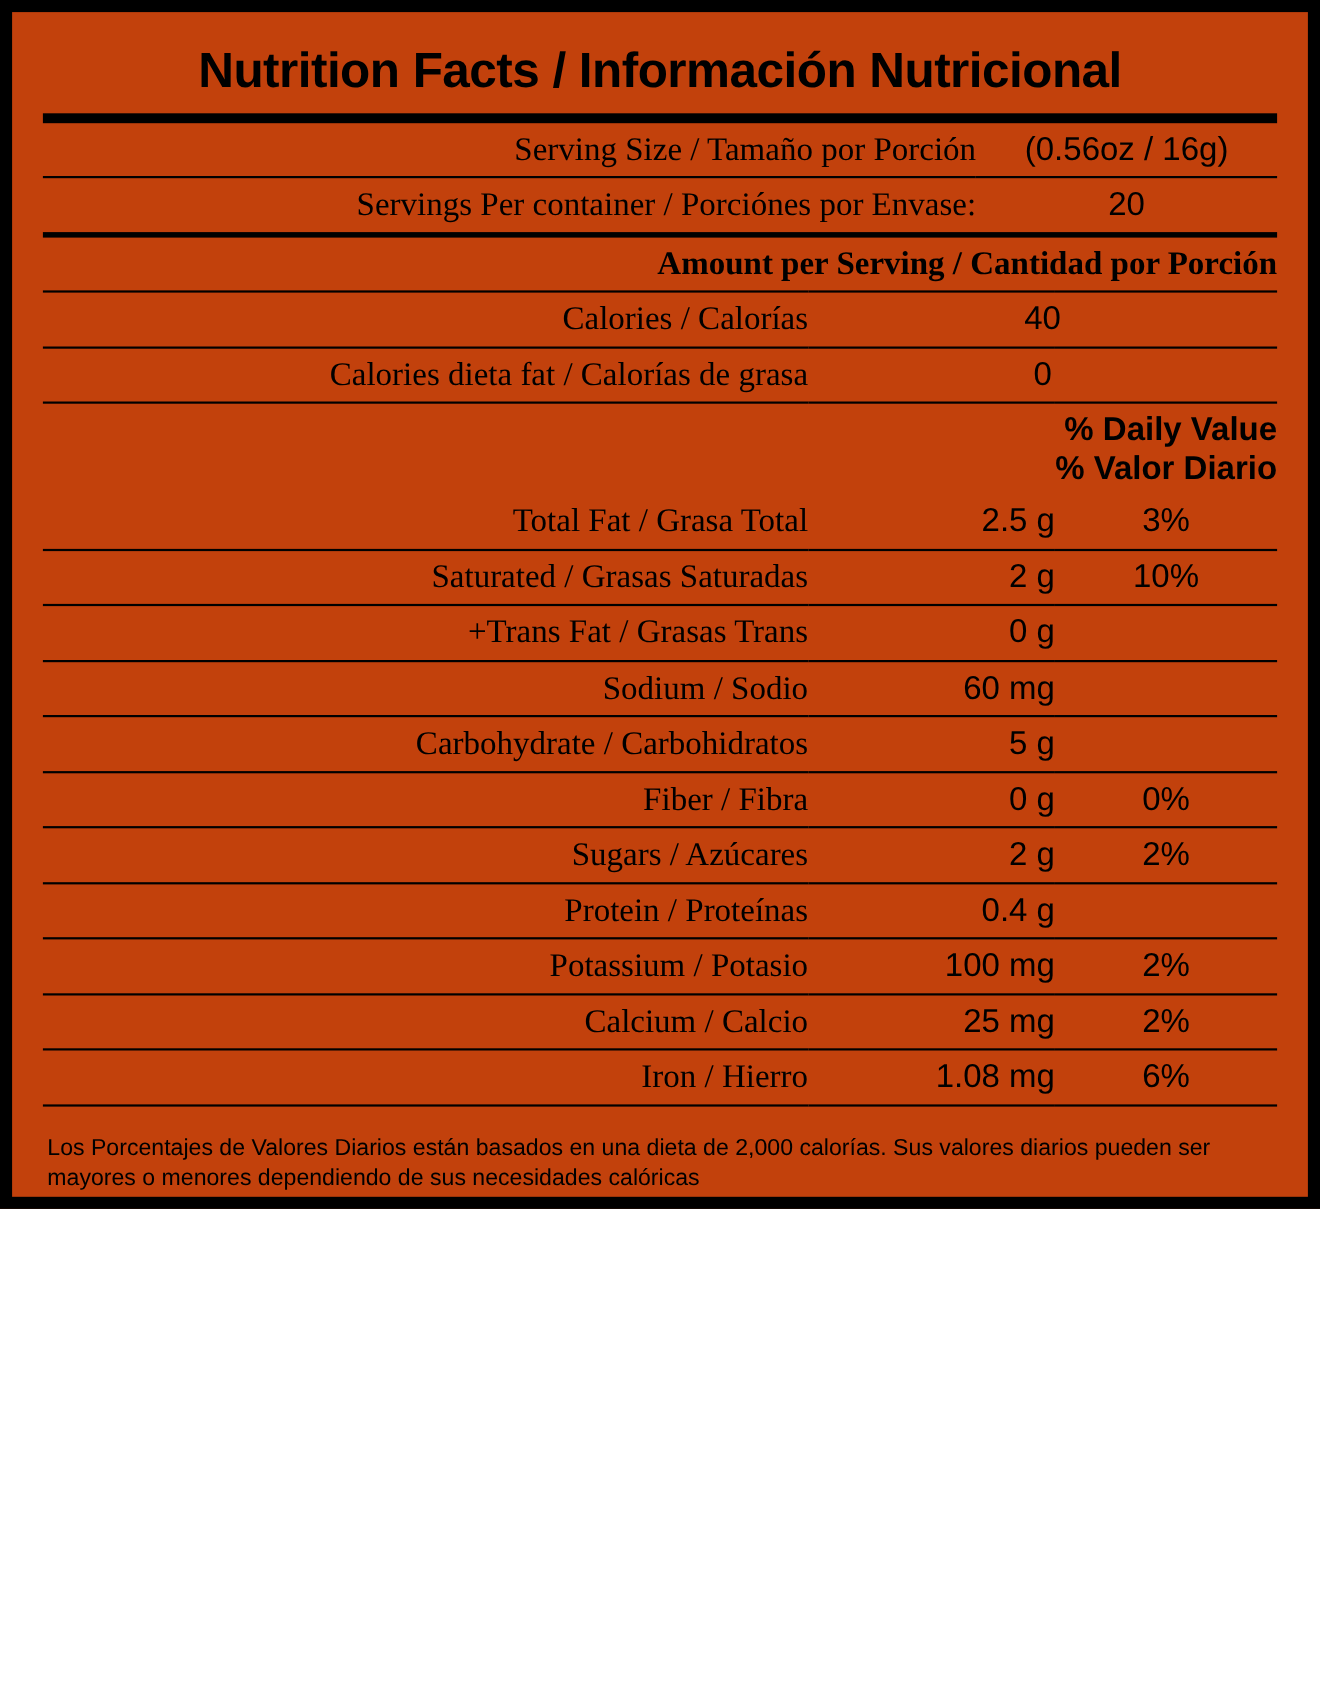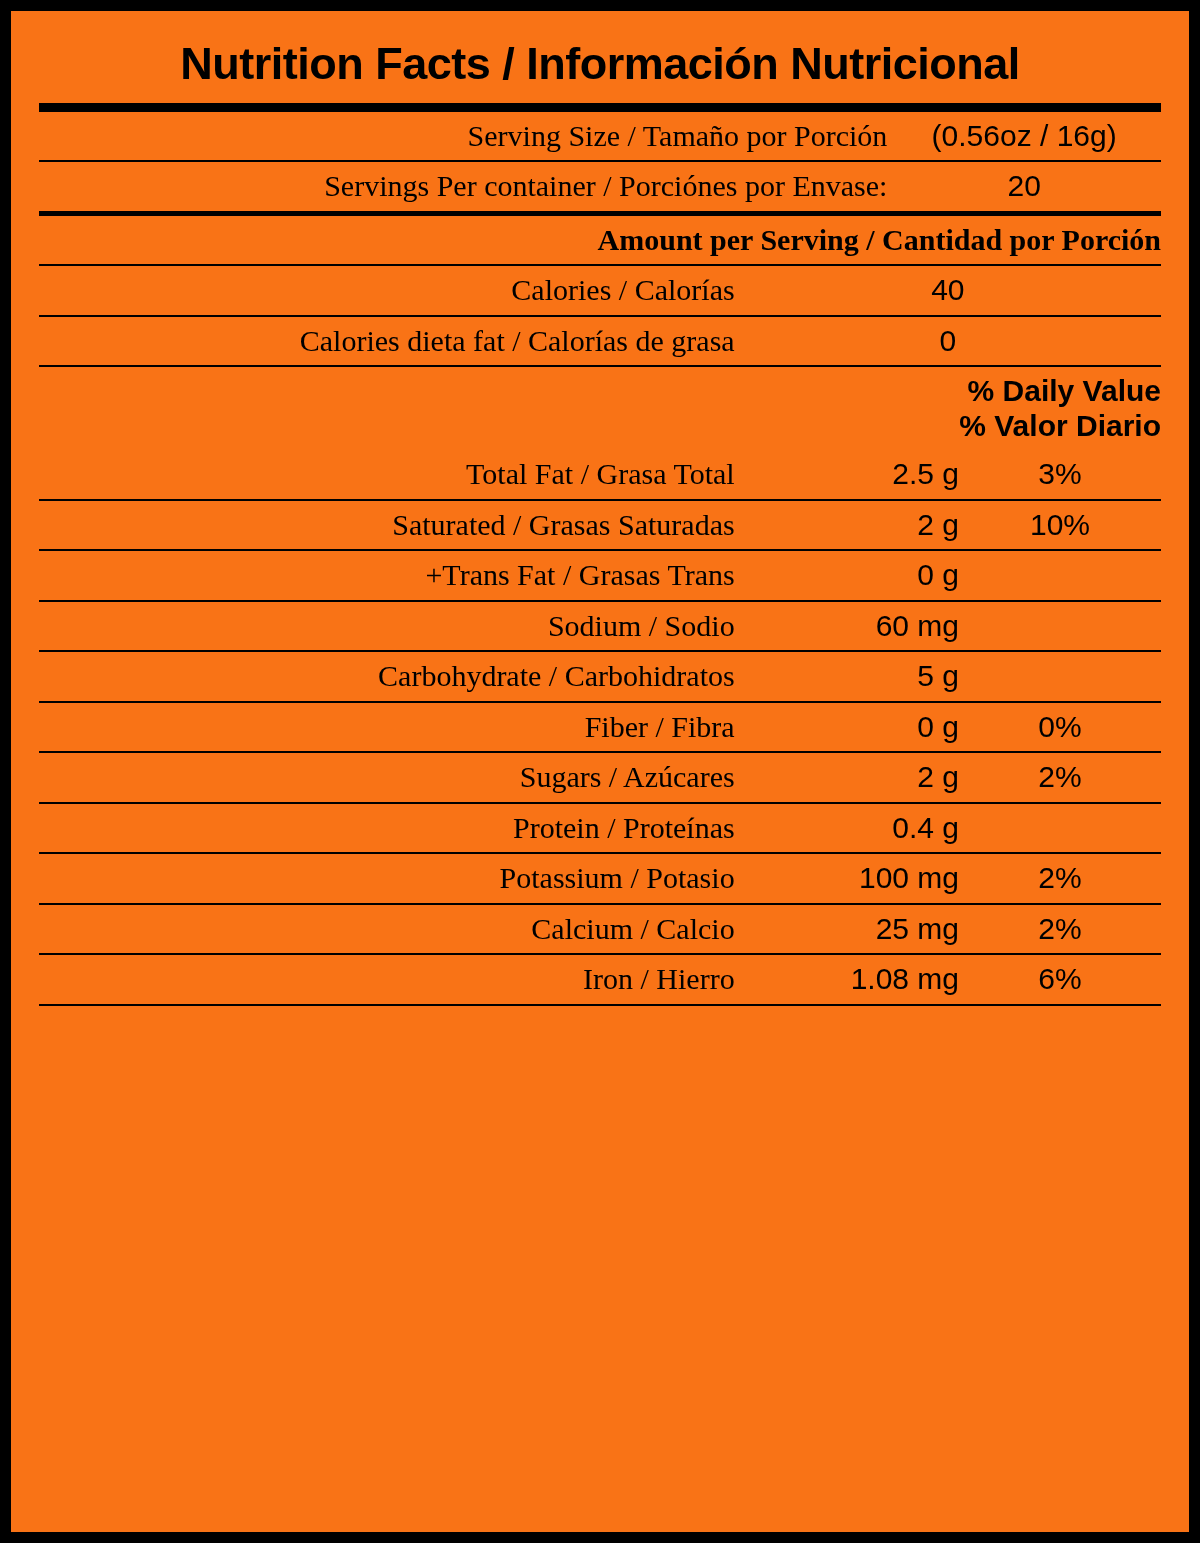--- a/index.html
+++ b/index.html
@@ -9,23 +9,23 @@
     background: #ffffff;
   }
   body {
     width: 1200px;
     height: 1543px;
     font-family: "Liberation Sans", sans-serif;
     color: #000000;
   }
   .panel {
     width: 1200px;
-    height: 1543px;
+    height: 1099px;
     border: 11px solid #000000;
-    background: #f97316;
+    background: #c2410c;
     padding: 18px 28px 10px 28px;
   }
   .inner {
     width: 100%;
   }
   .title {
     font-size: 45px;
     font-weight: bold;
     text-align: center;
     letter-spacing: -0.5px;
@@ -175,16 +175,17 @@
         </tr>
         <tr class="row-line">
           <td class="c-label">Iron / Hierro</td>
           <td class="c-amount">1.08 mg</td>
           <td class="c-dv">6%</td>
         </tr>
       </tbody>
     </table>
 
     <div class="footnotes">
+      <div class="footnote">Los Porcentajes de Valores Diarios están basados en una dieta de 2,000 calorías. Sus valores diarios pueden ser mayores o menores dependiendo de sus necesidades calóricas</div>
     </div>
 
   </div>
 </div>
 
 </body></html>

